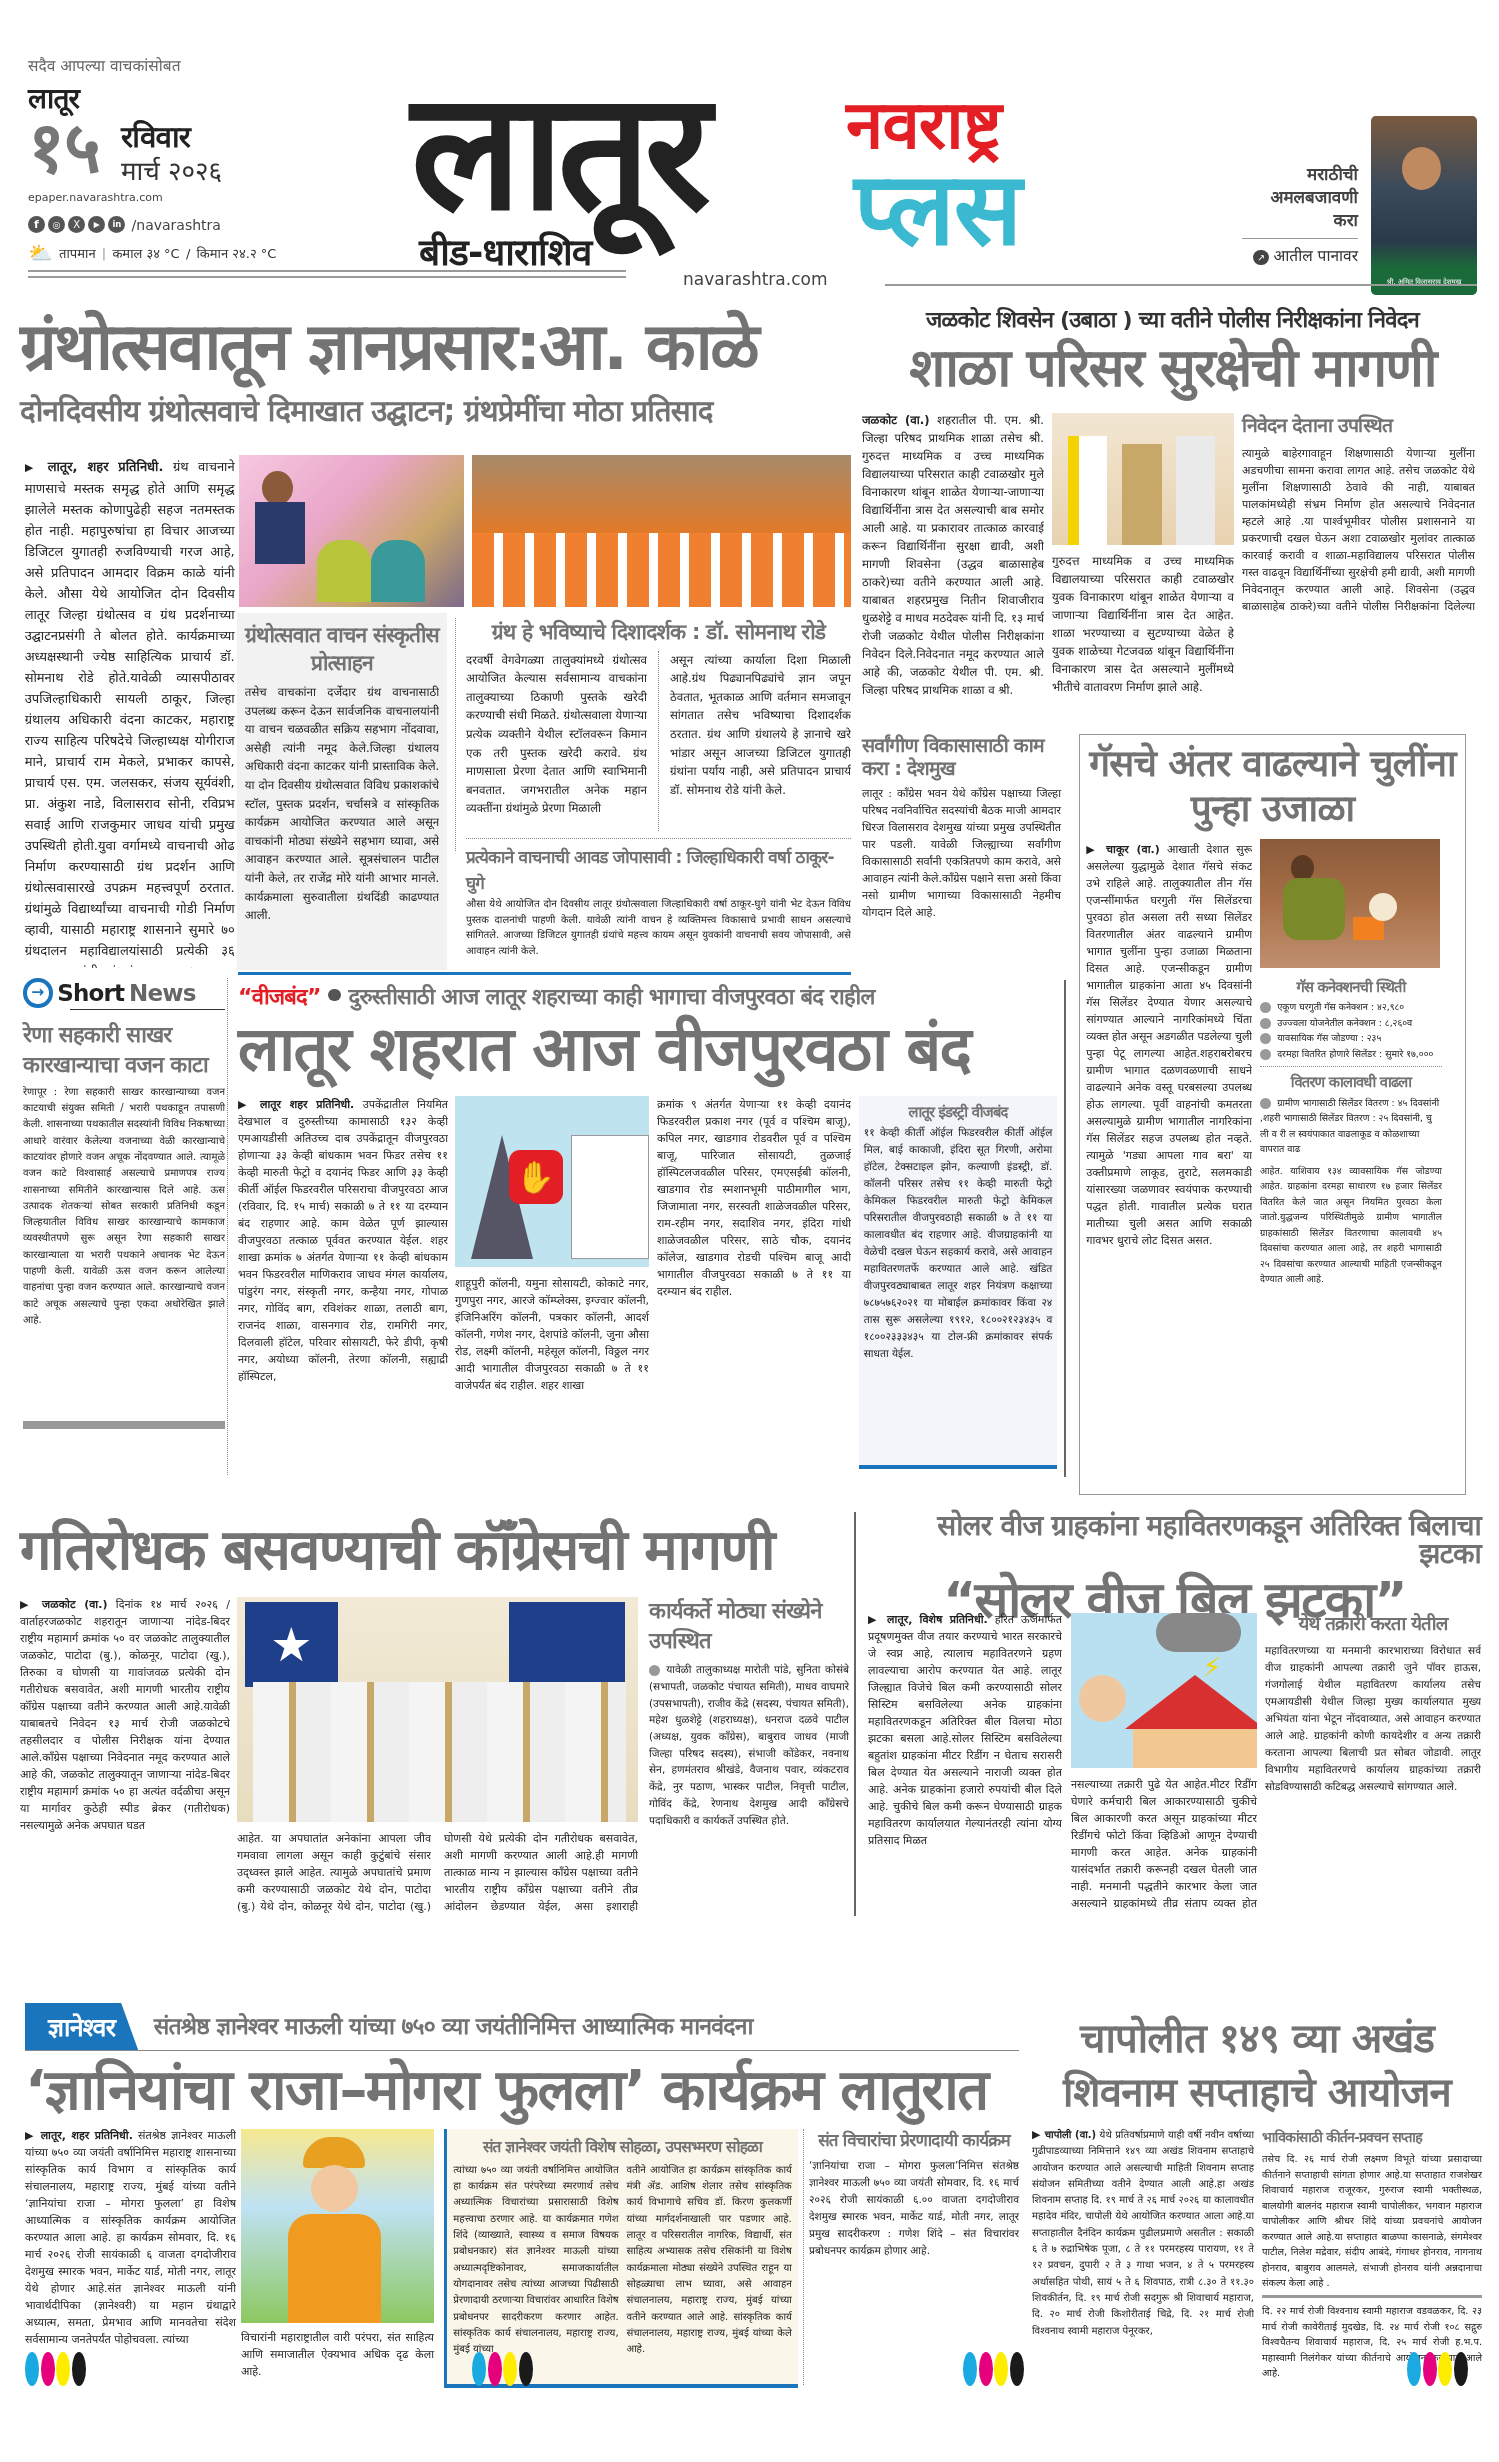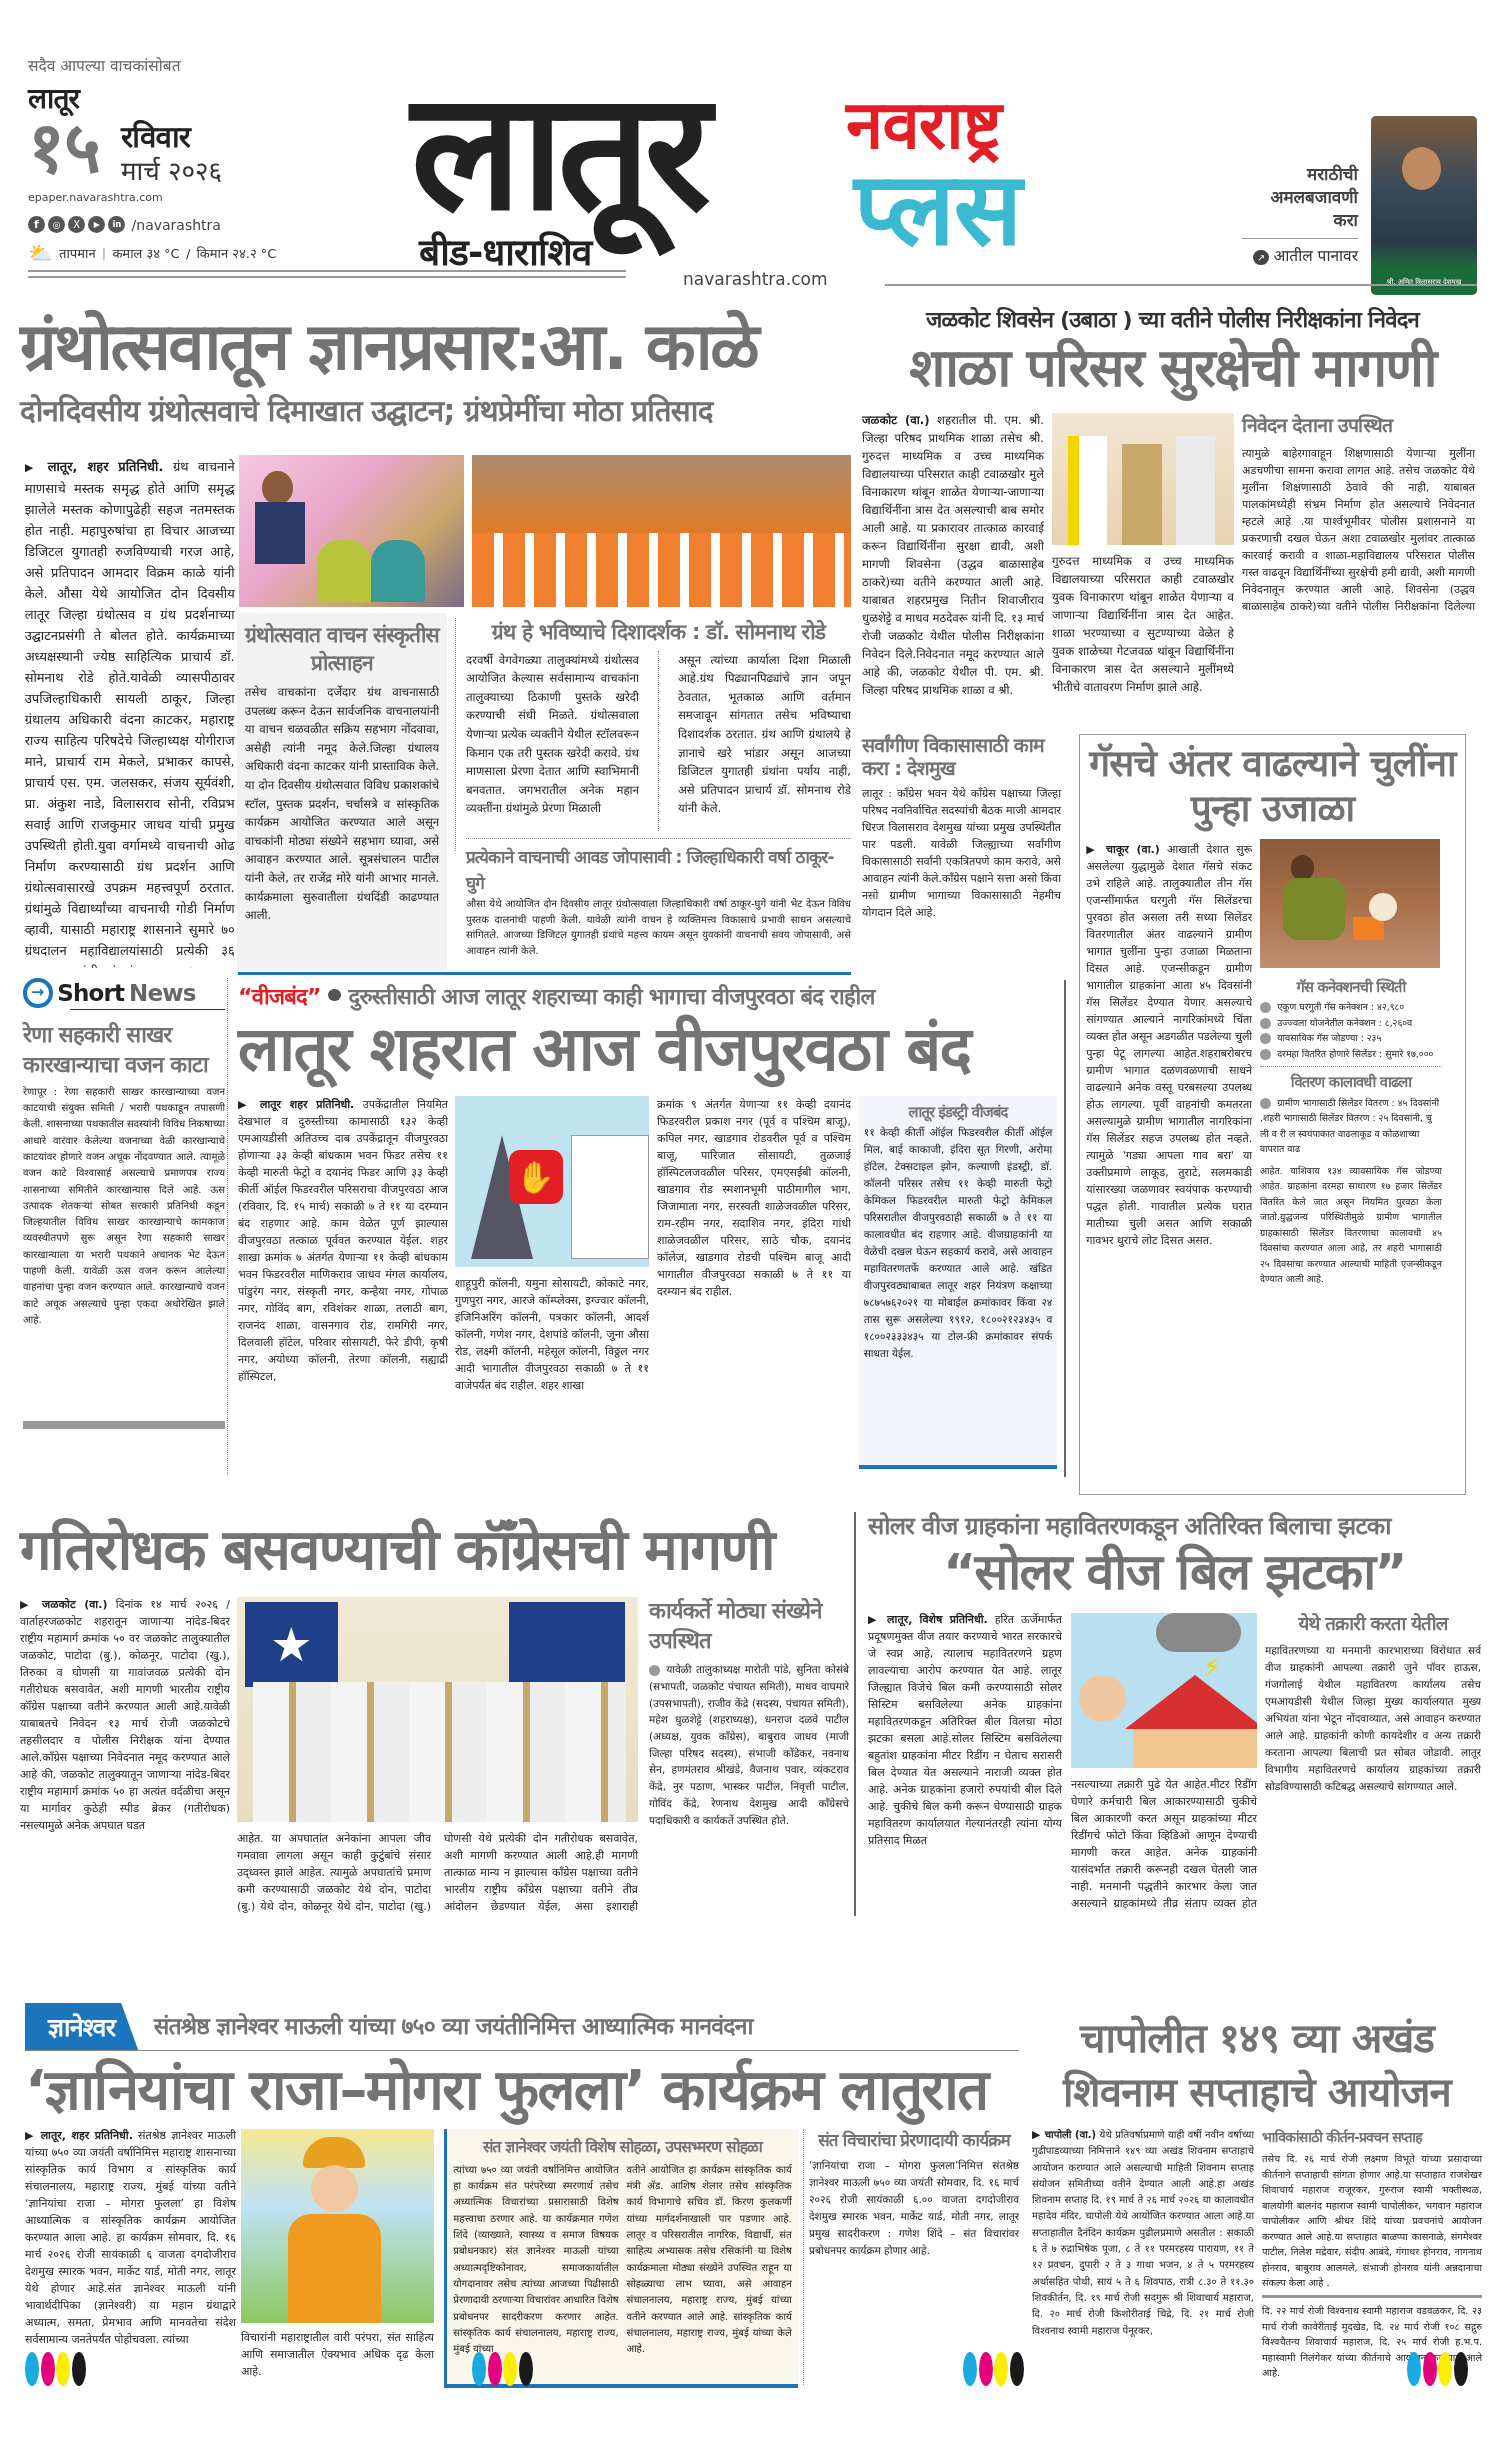--- a/index.html
+++ b/index.html
@@ -82,21 +82,21 @@
   <div class="abs photo" style="left:452px;top:151px;width:379px;height:152px;background:linear-gradient(180deg,#a88a6a 0%,#e07a2a 50%,#f0c080 100%)">
     <div style="position:absolute;left:0;top:78px;width:100%;height:75px;background:repeating-linear-gradient(90deg,#f08030 0 22px,#fff 22px 31px)"></div>
   </div>
   <div class="abs" style="left:217px;top:309px;width:210px;height:357px;background:#f2f2f2;padding:7.8px">
     <div class="hl" style="font-size:21px;line-height:28px;text-align:center">ग्रंथोत्सवात वाचन संस्कृतीस प्रोत्साहन</div>
     <div class="txt-sm" style="margin-top:6.2px;font-size:11.6px;line-height:18.6px;height:264px;overflow:hidden">तसेच वाचकांना दर्जेदार ग्रंथ वाचनासाठी उपलब्ध करून देऊन सार्वजनिक वाचनालयांनी या वाचन चळवळीत सक्रिय सहभाग नोंदवावा, असेही त्यांनी नमूद केले.जिल्हा ग्रंथालय अधिकारी वंदना काटकर यांनी प्रास्ताविक केले. या दोन दिवसीय ग्रंथोत्सवात विविध प्रकाशकांचे स्टॉल, पुस्तक प्रदर्शन, चर्चासत्रे व सांस्कृतिक कार्यक्रम आयोजित करण्यात आले असून वाचकांनी मोठ्या संख्येने सहभाग घ्यावा, असे आवाहन करण्यात आले. सूत्रसंचालन पाटील यांनी केले, तर राजेंद्र मोरे यांनी आभार मानले. कार्यक्रमाला सुरुवातीला ग्रंथदिंडी काढण्यात आली.</div>
   </div>
   <div class="abs dotv" style="left:435px;top:314px;height:233px"></div>
   <div class="abs" style="left:446px;top:314px;width:385px">
     <div class="hl" style="font-size:21px;line-height:28px;text-align:center">ग्रंथ हे भविष्याचे दिशादर्शक : डॉ. सोमनाथ रोडे</div>
-    <div style="display:flex;gap:19px;margin-top:4.7px">
+    <div style="display:flex;gap:11px;margin-top:4.7px">
       <div class="txt-sm" style="width:186px;font-size:11.6px;line-height:18.6px;height:180px;overflow:hidden">दरवर्षी वेगवेगळ्या तालुक्यांमध्ये ग्रंथोत्सव आयोजित केल्यास सर्वसामान्य वाचकांना तालुक्याच्या ठिकाणी पुस्तके खरेदी करण्याची संधी मिळते. ग्रंथोत्सवाला येणाऱ्या प्रत्येक व्यक्तीने येथील स्टॉलवरून किमान एक तरी पुस्तक खरेदी करावे. ग्रंथ माणसाला प्रेरणा देतात आणि स्वाभिमानी बनवतात. जगभरातील अनेक महान व्यक्तींना ग्रंथांमुळे प्रेरणा मिळाली</div>
       <div class="dotv"></div>
       <div class="txt-sm" style="width:186px;font-size:11.6px;line-height:18.6px;height:180px;overflow:hidden">असून त्यांच्या कार्याला दिशा मिळाली आहे.ग्रंथ पिढ्यानपिढ्यांचे ज्ञान जपून ठेवतात, भूतकाळ आणि वर्तमान समजावून सांगतात तसेच भविष्याचा दिशादर्शक ठरतात. ग्रंथ आणि ग्रंथालये हे ज्ञानाचे खरे भांडार असून आजच्या डिजिटल युगातही ग्रंथांना पर्याय नाही, असे प्रतिपादन प्राचार्य डॉ. सोमनाथ रोडे यांनी केले.</div>
     </div>
     <div class="doth" style="margin-top:7.8px"></div>
     <div class="hl" style="font-size:17px;line-height:26px;margin-top:4.7px">प्रत्येकाने वाचनाची आवड जोपासावी : जिल्हाधिकारी वर्षा ठाकूर-घुगे</div>
     <div class="txt-sm" style="font-size:10px;line-height:15.5px;height:109px;overflow:hidden">औसा येथे आयोजित दोन दिवसीय लातूर ग्रंथोत्सवाला जिल्हाधिकारी वर्षा ठाकूर-घुगे यांनी भेट देऊन विविध पुस्तक दालनांची पाहणी केली. यावेळी त्यांनी वाचन हे व्यक्तिमत्त्व विकासाचे प्रभावी साधन असल्याचे सांगितले. आजच्या डिजिटल युगातही ग्रंथांचे महत्त्व कायम असून युवकांनी वाचनाची सवय जोपासावी, असे आवाहन त्यांनी केले.</div>
   </div>
 </div>
 
@@ -205,21 +205,21 @@
   <div class="abs txt-sm" style="left:217px;top:318px;width:194px;height:85px;overflow:hidden;font-size:11px;line-height:17px">आहेत. या अपघातांत अनेकांना आपला जीव गमवावा लागला असून काही कुटुंबांचे संसार उद्ध्वस्त झाले आहेत. त्यामुळे अपघातांचे प्रमाण कमी करण्यासाठी जळकोट येथे दोन, पाटोदा (बु.) येथे दोन, कोळनूर येथे दोन, पाटोदा (खु.) येथे दोन तसेच तिरुका व</div>
   <div class="abs txt-sm" style="left:424px;top:318px;width:194px;height:85px;overflow:hidden;font-size:11px;line-height:17px">घोणसी येथे प्रत्येकी दोन गतीरोधक बसवावेत, अशी मागणी करण्यात आली आहे.ही मागणी तात्काळ मान्य न झाल्यास कॉंग्रेस पक्षाच्या वतीने भारतीय राष्ट्रीय कॉंग्रेस पक्षाच्या वतीने तीव्र आंदोलन छेडण्यात येईल, असा इशाराही निवेदनातून देण्यात आला आहे.</div>
   <div class="abs" style="left:629px;top:84px;width:200px">
     <div class="hl" style="font-size:22px;line-height:29.5px;">कार्यकर्ते मोठ्या संख्येने उपस्थित</div>
     <div class="txt-sm bullet" style="font-size:10.5px;line-height:16.7px;margin-top:6.2px;height:233px;overflow:hidden">यावेळी तालुकाध्यक्ष मारोती पांडे, सुनिता कोसंबे (सभापती, जळकोट पंचायत समिती), माधव वाघमारे (उपसभापती), राजीव केंद्रे (सदस्य, पंचायत समिती), महेश धुळशेट्टे (शहराध्यक्ष), धनराज दळवे पाटील (अध्यक्ष, युवक काँग्रेस), बाबुराव जाधव (माजी जिल्हा परिषद सदस्य), संभाजी कोंडेकर, नवनाथ सेन, हणमंतराव श्रीखंडे, वैजनाथ पवार, व्यंकटराव केंद्रे, नुर पठाण, भास्कर पाटील, निवृत्ती पाटील, गोविंद केंद्रे, रेणनाथ देशमुख आदी कॉंग्रेसचे पदाधिकारी व कार्यकर्ते उपस्थित होते.</div>
   </div>
 </div>
 <div class="abs" style="left:854px;top:1512px;width:1.6px;height:404px;background:#666"></div>
 
 <div class="abs" style="left:868px;top:1512px;width:613px;height:404px">
-  <div class="hl" style="font-size:24px;line-height:28px;text-align:left">सोलर वीज ग्राहकांना महावितरणकडून अतिरिक्त बिलाचा झटका</div>
+  <div class="hl" style="font-size:28px;line-height:28px;text-align:right">सोलर वीज ग्राहकांना महावितरणकडून अतिरिक्त बिलाचा झटका</div>
   <div class="hl" style="font-size:50px;line-height:64px;text-align:center;letter-spacing:-1.6px">“सोलर वीज बिल झटका”</div>
   <div class="abs txt-sm" style="left:0;top:99px;width:194px;height:303px;overflow:hidden;font-size:11px;line-height:17px">
     <b class="tri">लातूर, विशेष प्रतिनिधी.</b>
     <span>हरित ऊर्जेमार्फत प्रदूषणमुक्त वीज तयार करण्याचे भारत सरकारचे जे स्वप्न आहे, त्यालाच महावितरणने ग्रहण लावल्याचा आरोप करण्यात येत आहे. लातूर जिल्ह्यात विजेचे बिल कमी करण्यासाठी सोलर सिस्टिम बसविलेल्या अनेक ग्राहकांना महावितरणकडून अतिरिक्त बील विलचा मोठा झटका बसला आहे.सोलर सिस्टिम बसविलेल्या बहुतांश ग्राहकांना मीटर रिडींग न घेताच सरासरी बिल देण्यात येत असल्याने नाराजी व्यक्त होत आहे. अनेक ग्राहकांना हजारो रुपयांची बील दिले आहे. चुकीचे बिल कमी करून घेण्यासाठी ग्राहक महावितरण कार्यालयात गेल्यानंतरही त्यांना योग्य प्रतिसाद मिळत</span>
   </div>
   <div class="abs photo" style="left:203px;top:101px;width:186px;height:155px;background:#b8e0f0">
     <div style="position:absolute;left:85px;top:0;width:85px;height:39px;background:#888;border-radius:23px"></div>
     <div style="position:absolute;left:132px;top:39px;font-size:26px;color:#f4d400">⚡</div>
     <div style="position:absolute;left:54px;top:62px;width:0;height:0;border-left:70px solid transparent;border-right:70px solid transparent;border-bottom:54px solid #d83030"></div>
     <div style="position:absolute;left:62px;top:116px;width:124px;height:39px;background:#f2c890"></div>

